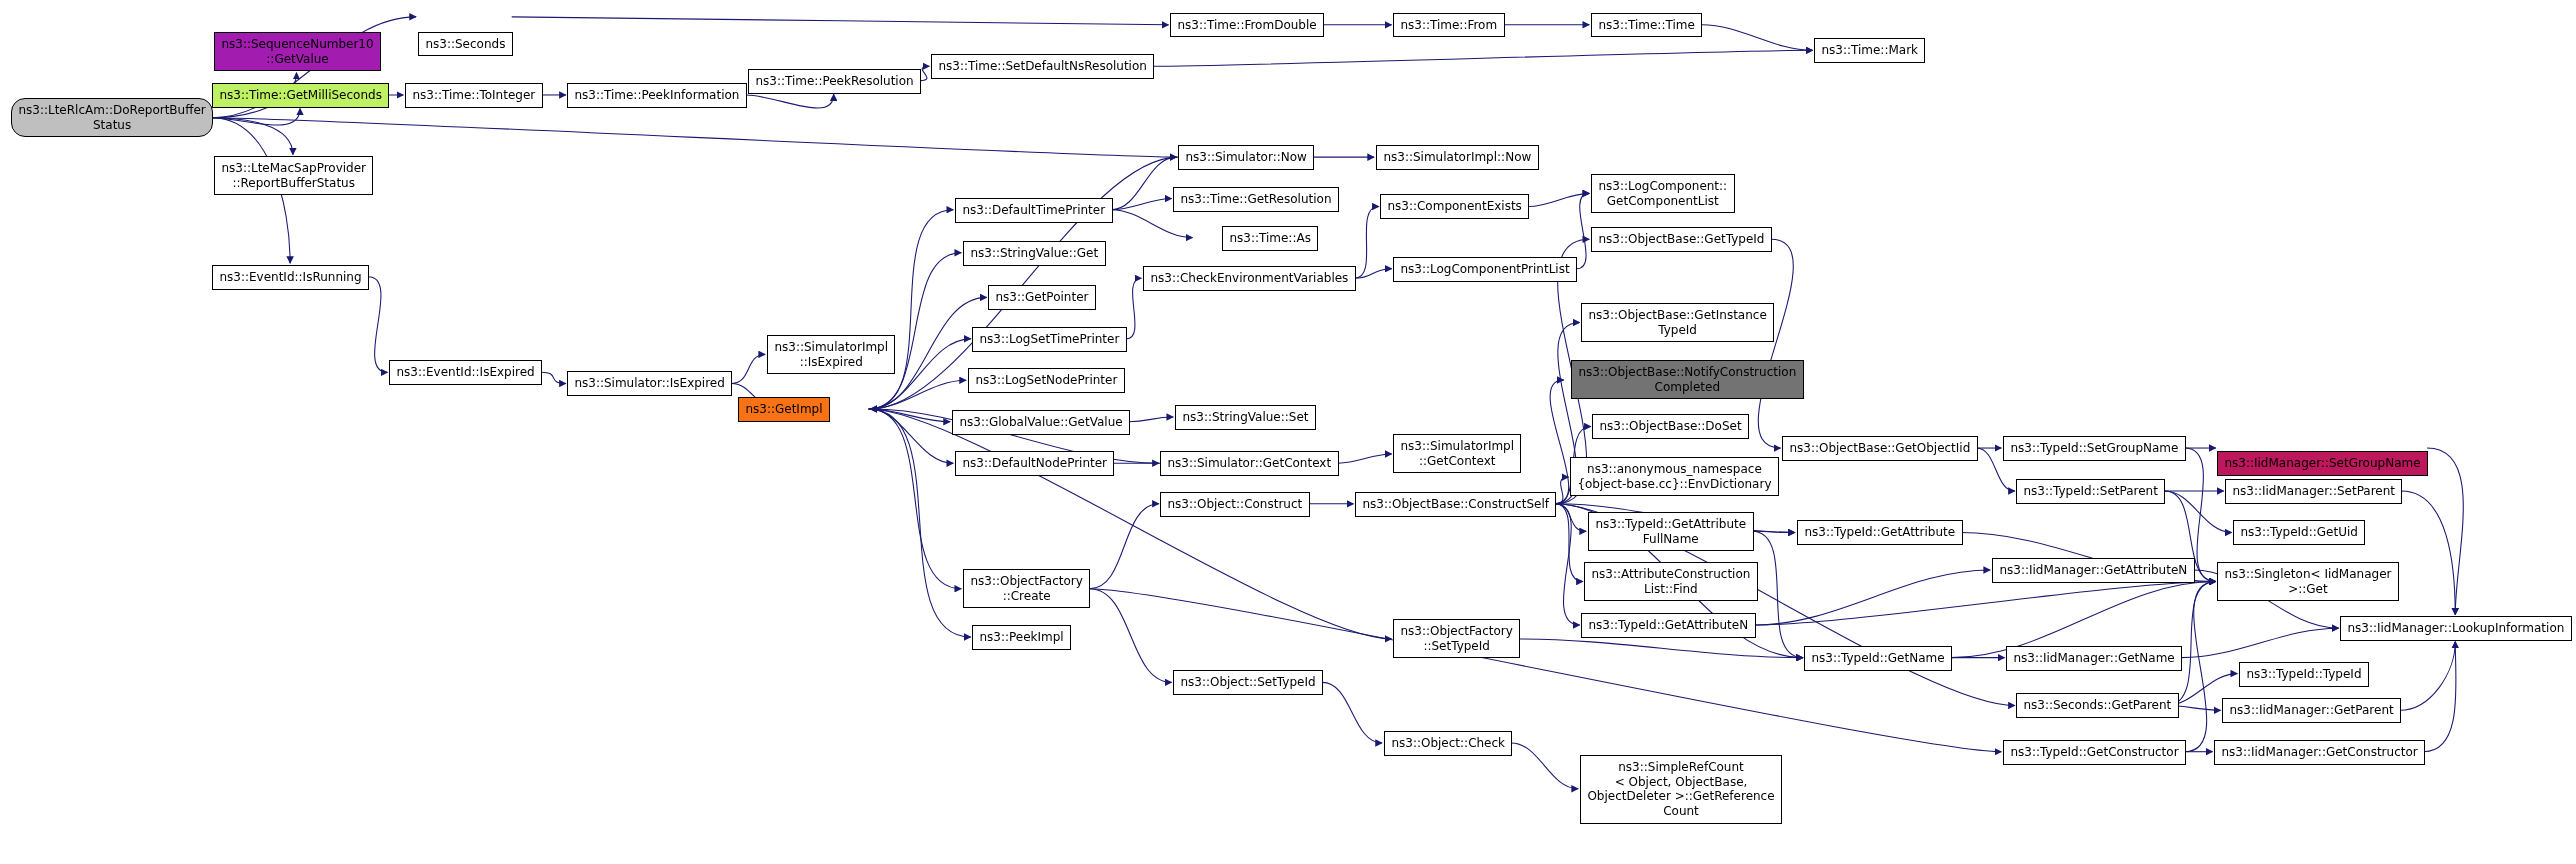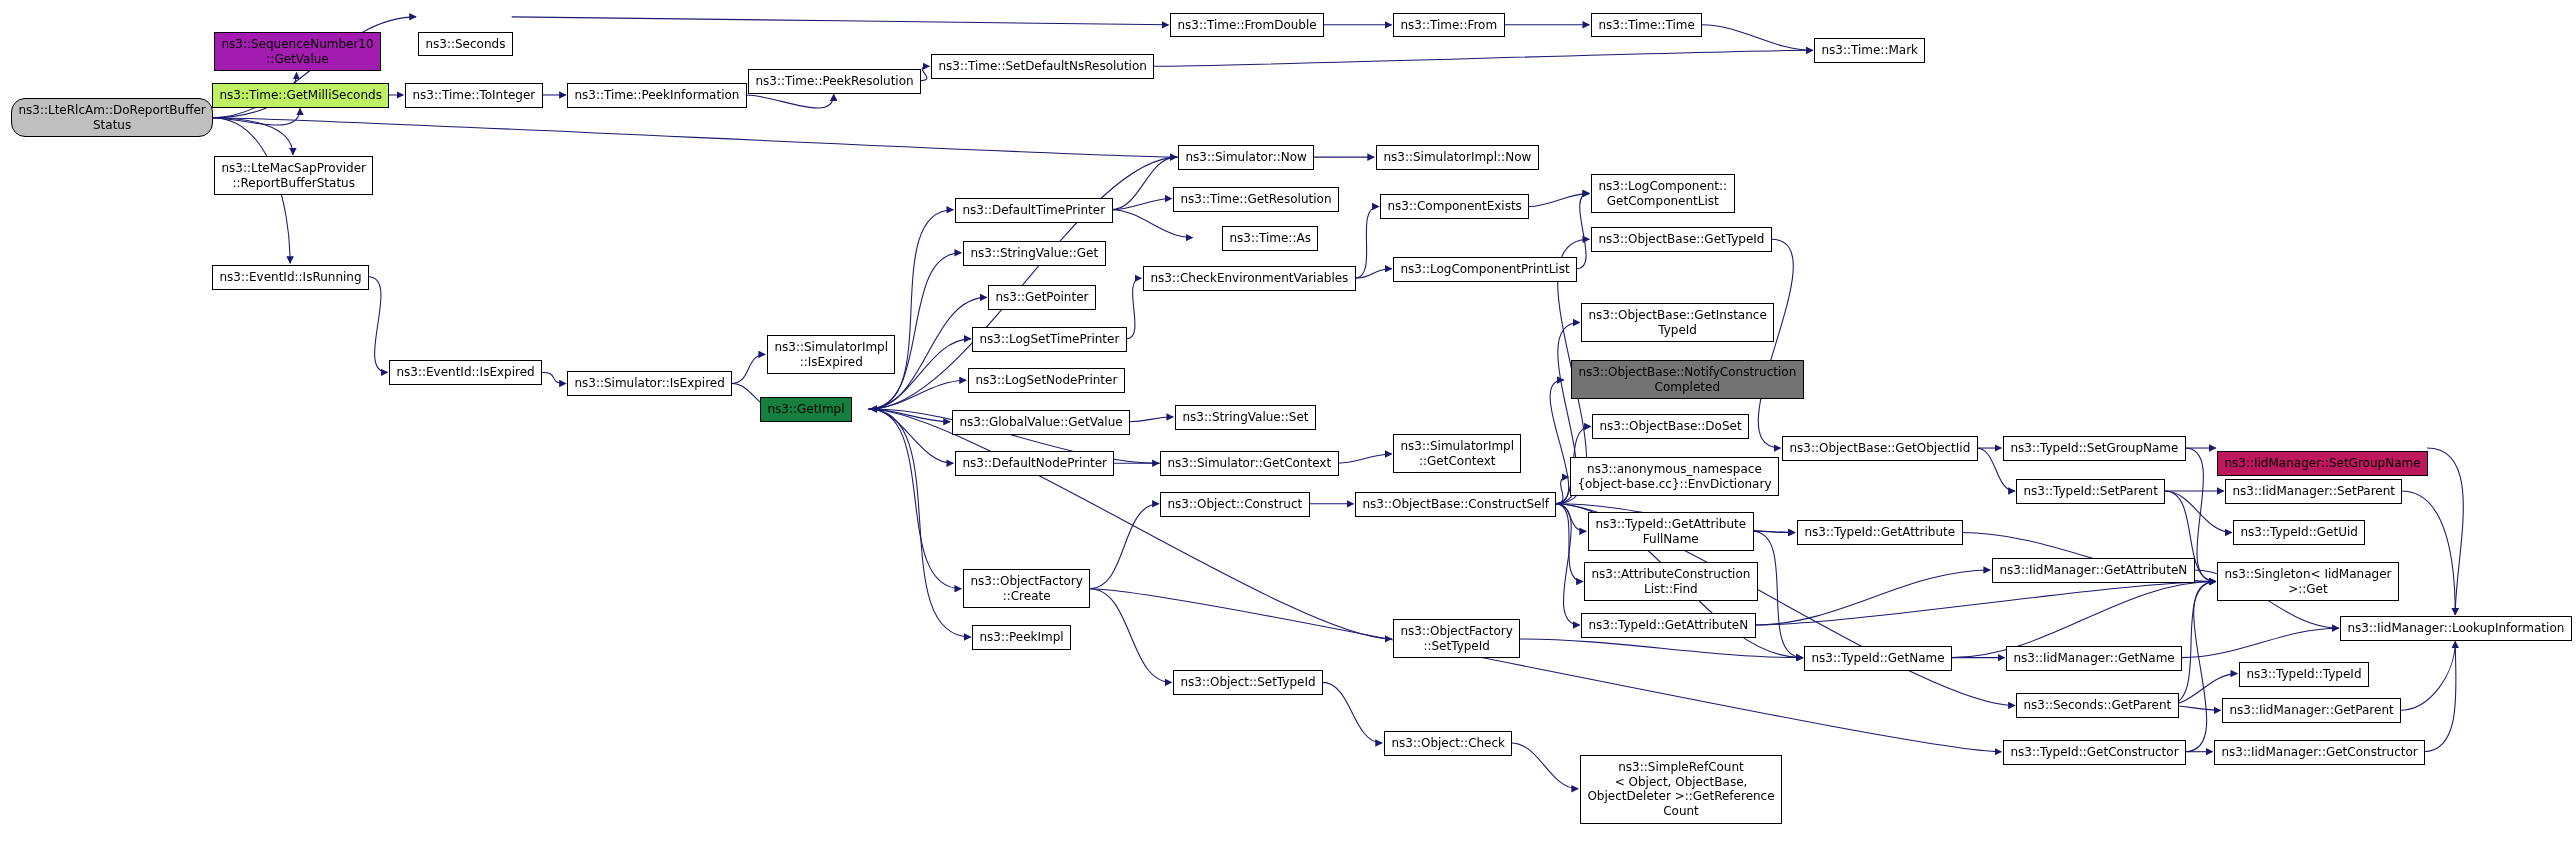--- a/index.html
+++ b/index.html
@@ -127,21 +127,21 @@
       <div class="gnode" style="left: 1393px; top: 12.8px; background: rgb(255, 255, 255); border-color: rgb(0, 0, 0);">ns3::Time::From</div>
       <div class="gnode" style="left: 1591px; top: 12.8px; background: rgb(255, 255, 255); border-color: rgb(0, 0, 0);">ns3::Time::Time</div>
       <div class="gnode" style="left: 1814px; top: 38px; background: rgb(255, 255, 255); border-color: rgb(0, 0, 0);">ns3::Time::Mark</div>
       <div class="gnode" style="left: 214px; top: 156px; background: rgb(255, 255, 255); border-color: rgb(0, 0, 0);">ns3::LteMacSapProvider
 ::ReportBufferStatus</div>
       <div class="gnode" style="left: 212px; top: 265px; background: rgb(255, 255, 255); border-color: rgb(0, 0, 0);">ns3::EventId::IsRunning</div>
       <div class="gnode" style="left: 389px; top: 360px; background: rgb(255, 255, 255); border-color: rgb(0, 0, 0);">ns3::EventId::IsExpired</div>
       <div class="gnode" style="left: 567px; top: 371px; background: rgb(255, 255, 255); border-color: rgb(0, 0, 0);">ns3::Simulator::IsExpired</div>
       <div class="gnode" style="left: 767px; top: 335px; background: rgb(255, 255, 255); border-color: rgb(0, 0, 0);">ns3::SimulatorImpl
 ::IsExpired</div>
-      <div class="gnode" style="left: 760px; top: 397px; background: #15803d; border-color: rgb(0, 0, 0);">ns3::GetImpl</div>
+      <div class="gnode" style="left: 738px; top: 397px; background: #f97316; border-color: rgb(0, 0, 0);">ns3::GetImpl</div>
       <div class="gnode" style="left: 1178px; top: 145px; background: rgb(255, 255, 255); border-color: rgb(0, 0, 0);">ns3::Simulator::Now</div>
       <div class="gnode" style="left: 1376px; top: 145px; background: rgb(255, 255, 255); border-color: rgb(0, 0, 0);">ns3::SimulatorImpl::Now</div>
       <div class="gnode" style="left: 955px; top: 198px; background: rgb(255, 255, 255); border-color: rgb(0, 0, 0);">ns3::DefaultTimePrinter</div>
       <div class="gnode" style="left: 1173px; top: 187px; background: rgb(255, 255, 255); border-color: rgb(0, 0, 0);">ns3::Time::GetResolution</div>
       <div class="gnode" style="left: 1194px; top: 226px; background: rgb(255, 255, 255); border-color: rgb(0, 0, 0); margin-left: 28px;">ns3::Time::As</div>
       <div class="gnode" style="left: 1143px; top: 266px; background: rgb(255, 255, 255); border-color: rgb(0, 0, 0);">ns3::CheckEnvironmentVariables</div>
       <div class="gnode" style="left: 1380px; top: 194px; background: rgb(255, 255, 255); border-color: rgb(0, 0, 0);">ns3::ComponentExists</div>
       <div class="gnode" style="left: 1393px; top: 257px; background: rgb(255, 255, 255); border-color: rgb(0, 0, 0);">ns3::LogComponentPrintList</div>
       <div class="gnode" style="left: 1591px; top: 174px; background: rgb(255, 255, 255); border-color: rgb(0, 0, 0);">ns3::LogComponent::
 GetComponentList</div>

